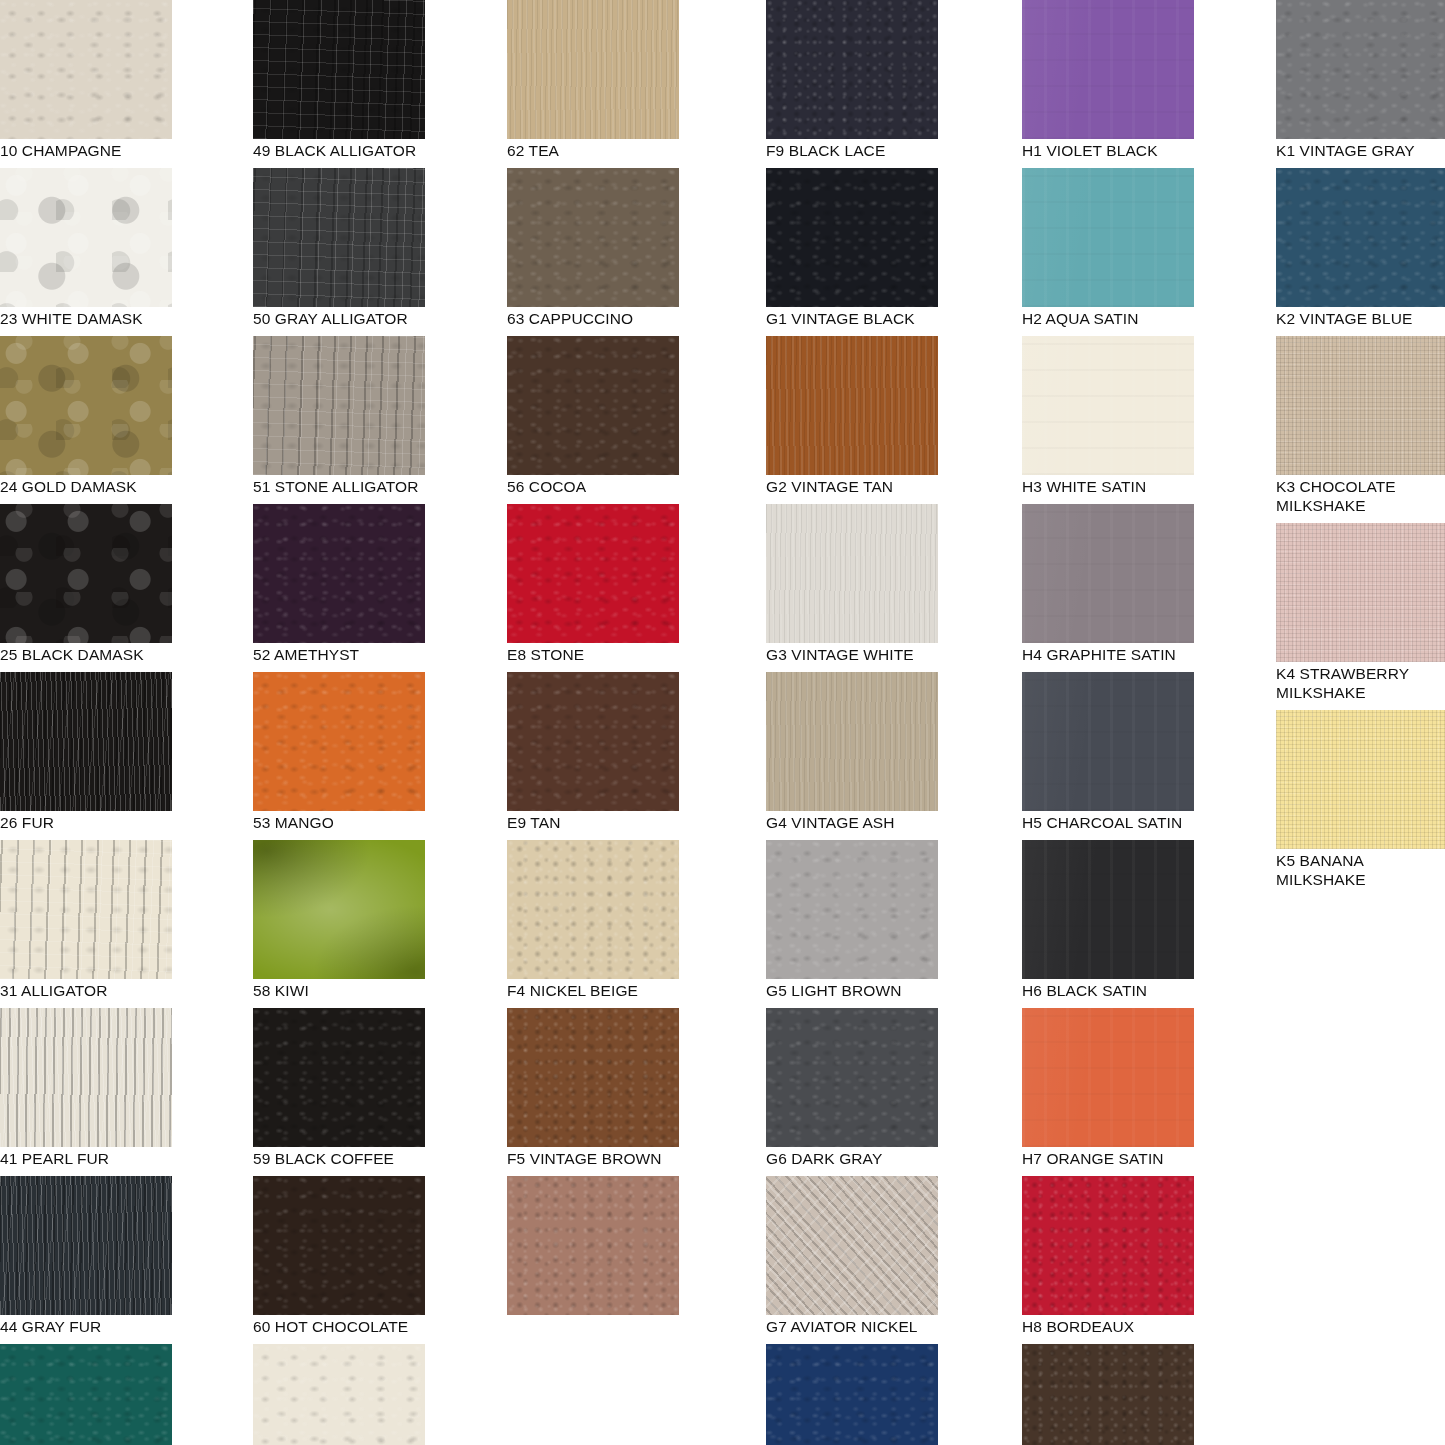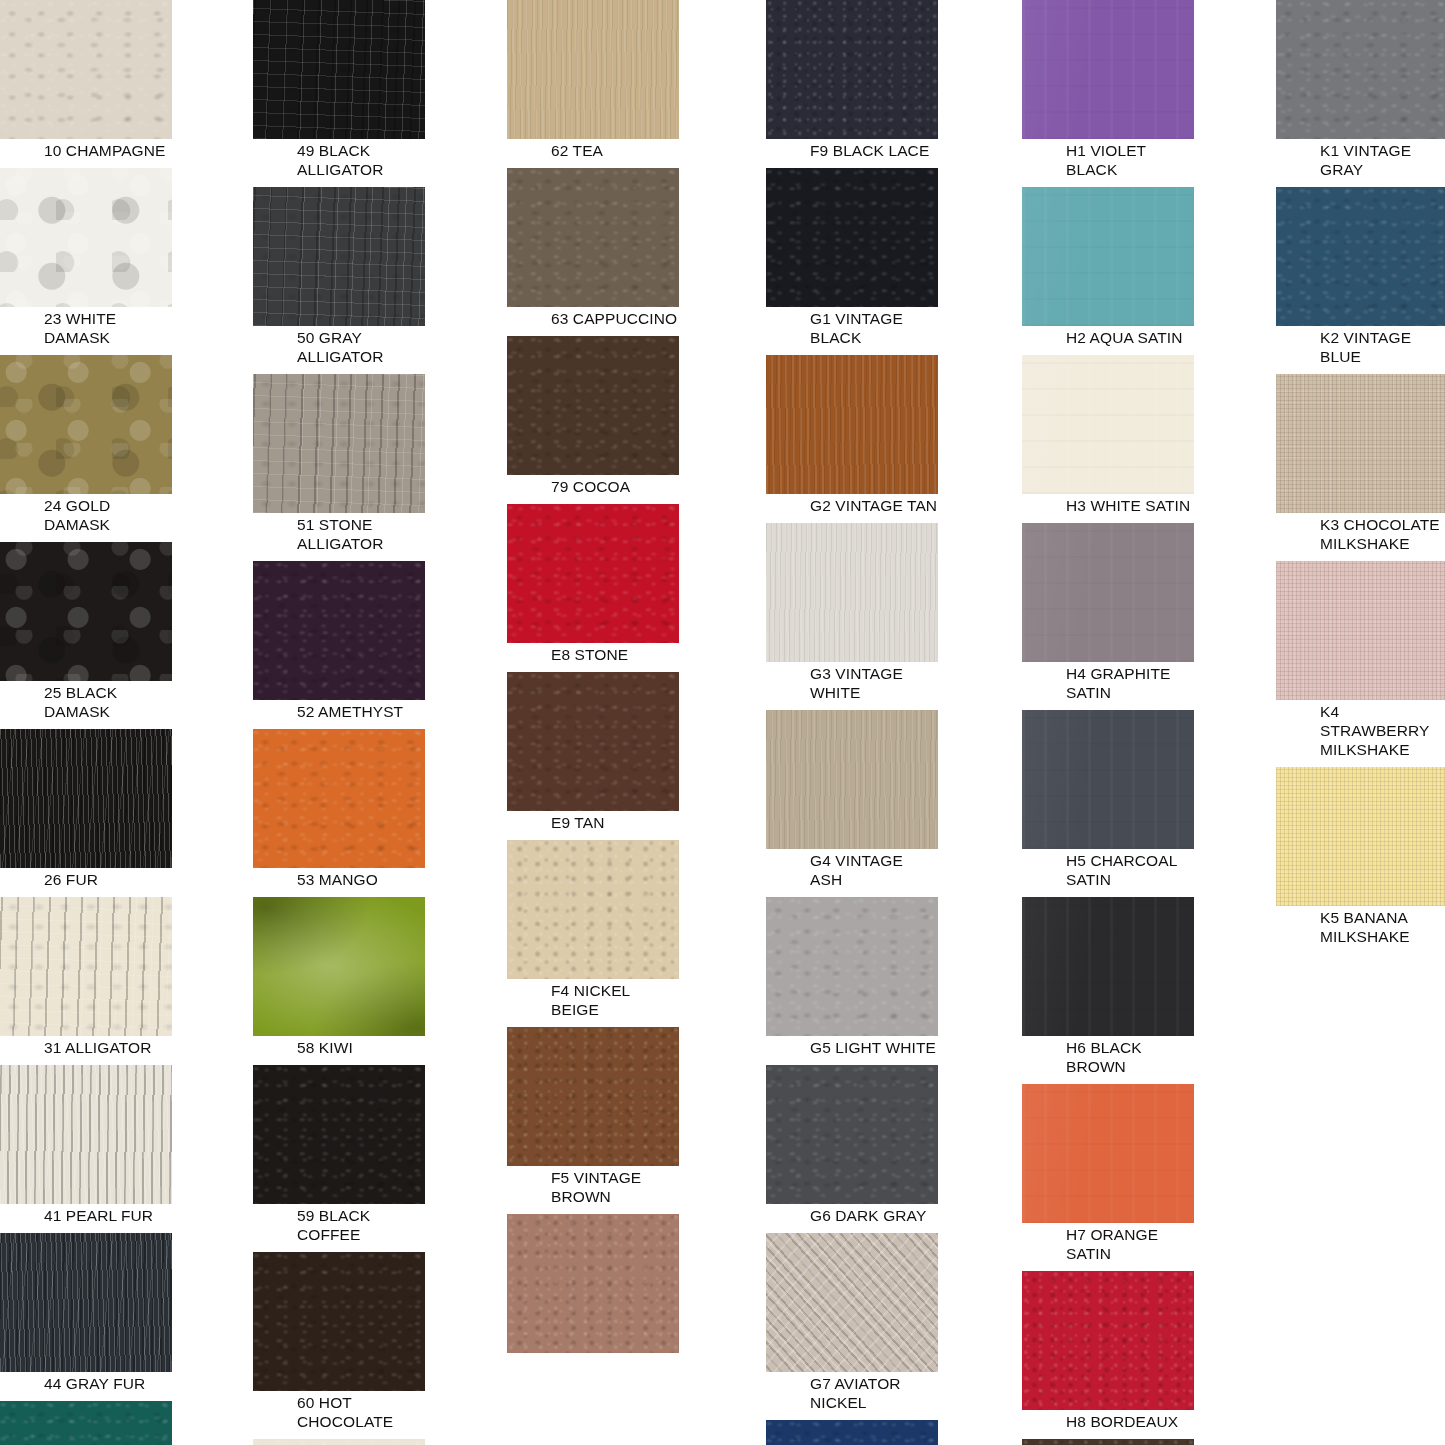--- a/index.html
+++ b/index.html
@@ -48,21 +48,20 @@
   }
 
   .swatch-label {
     font-size: 15.5px;
     line-height: 19px;
     letter-spacing: 0.1px;
     color: #111111;
     padding-top: 2px;
     font-weight: 400;
     white-space: pre-line;
-    margin-left: 44px;
   }
 
   .tex-leather .grain {
     background-image:
       radial-gradient(ellipse 6px 4px at 14% 22%, rgba(255,255,255,.13), transparent 70%),
       radial-gradient(ellipse 7px 5px at 42% 64%, rgba(0,0,0,.13), transparent 70%),
       radial-gradient(ellipse 5px 4px at 72% 33%, rgba(255,255,255,.10), transparent 70%),
       radial-gradient(ellipse 8px 5px at 86% 80%, rgba(0,0,0,.12), transparent 70%),
       radial-gradient(ellipse 6px 4px at 28% 88%, rgba(255,255,255,.09), transparent 70%);
     background-size: 23px 17px, 29px 21px, 19px 15px, 33px 25px, 25px 19px;
@@ -261,21 +260,21 @@
       <div class="swatch-cell">
         <div class="swatch-chip tex-leather" title="CAPPUCCINO" style="width: 172px; height: 139px; background-color: rgb(110, 96, 80);">
           <div class="grain"></div>
         </div>
         <div class="swatch-label">63 CAPPUCCINO</div>
       </div>
       <div class="swatch-cell">
         <div class="swatch-chip tex-leather" title="COCOA" style="width: 172px; height: 139px; background-color: rgb(74, 53, 41);">
           <div class="grain"></div>
         </div>
-        <div class="swatch-label">79 COCOA</div>
+        <div class="swatch-label">56 COCOA</div>
       </div>
       <div class="swatch-cell">
         <div class="swatch-chip tex-leather" title="CHERRY" style="width: 172px; height: 139px; background-color: rgb(195, 18, 40);">
           <div class="grain"></div>
         </div>
         <div class="swatch-label">E8 STONE</div>
       </div>
       <div class="swatch-cell">
         <div class="swatch-chip tex-leather" title="TAN" style="width: 172px; height: 139px; background-color: rgb(87, 55, 42);">
           <div class="grain"></div>
@@ -328,21 +327,21 @@
       <div class="swatch-cell">
         <div class="swatch-chip tex-brushed" title="VINTAGE ASH" style="width: 172px; height: 139px; background-color: rgb(185, 171, 147);">
           <div class="grain"></div>
         </div>
         <div class="swatch-label">G4 VINTAGE ASH</div>
       </div>
       <div class="swatch-cell">
         <div class="swatch-chip tex-leather" title="LIGHT GRAY" style="width: 172px; height: 139px; background-color: rgb(169, 166, 165);">
           <div class="grain"></div>
         </div>
-        <div class="swatch-label">G5 LIGHT WHITE</div>
+        <div class="swatch-label">G5 LIGHT BROWN</div>
       </div>
       <div class="swatch-cell">
         <div class="swatch-chip tex-leather" title="DARK GRAY" style="width: 172px; height: 139px; background-color: rgb(74, 76, 80);">
           <div class="grain"></div>
         </div>
         <div class="swatch-label">G6 DARK GRAY</div>
       </div>
       <div class="swatch-cell">
         <div class="swatch-chip tex-snake" title="AVIATOR NICKEL" style="width: 172px; height: 139px; background-color: rgb(203, 191, 180);">
           <div class="grain"></div>
@@ -383,21 +382,21 @@
       <div class="swatch-cell">
         <div class="swatch-chip tex-satin" title="CHARCOAL SATIN" style="width: 172px; height: 139px; background-color: rgb(71, 75, 84);">
           <div class="grain"></div>
         </div>
         <div class="swatch-label">H5 CHARCOAL SATIN</div>
       </div>
       <div class="swatch-cell">
         <div class="swatch-chip tex-satin" title="BLACK SATIN" style="width: 172px; height: 139px; background-color: rgb(42, 42, 44);">
           <div class="grain"></div>
         </div>
-        <div class="swatch-label">H6 BLACK BROWN</div>
+        <div class="swatch-label">H6 BLACK SATIN</div>
       </div>
       <div class="swatch-cell">
         <div class="swatch-chip tex-satin" title="ORANGE SATIN" style="width: 172px; height: 139px; background-color: rgb(224, 102, 63);">
           <div class="grain"></div>
         </div>
         <div class="swatch-label">H7 ORANGE SATIN</div>
       </div>
       <div class="swatch-cell">
         <div class="swatch-chip tex-pebble" title="BORDEAUX" style="width: 172px; height: 139px; background-color: rgb(192, 26, 50);">
           <div class="grain"></div>

